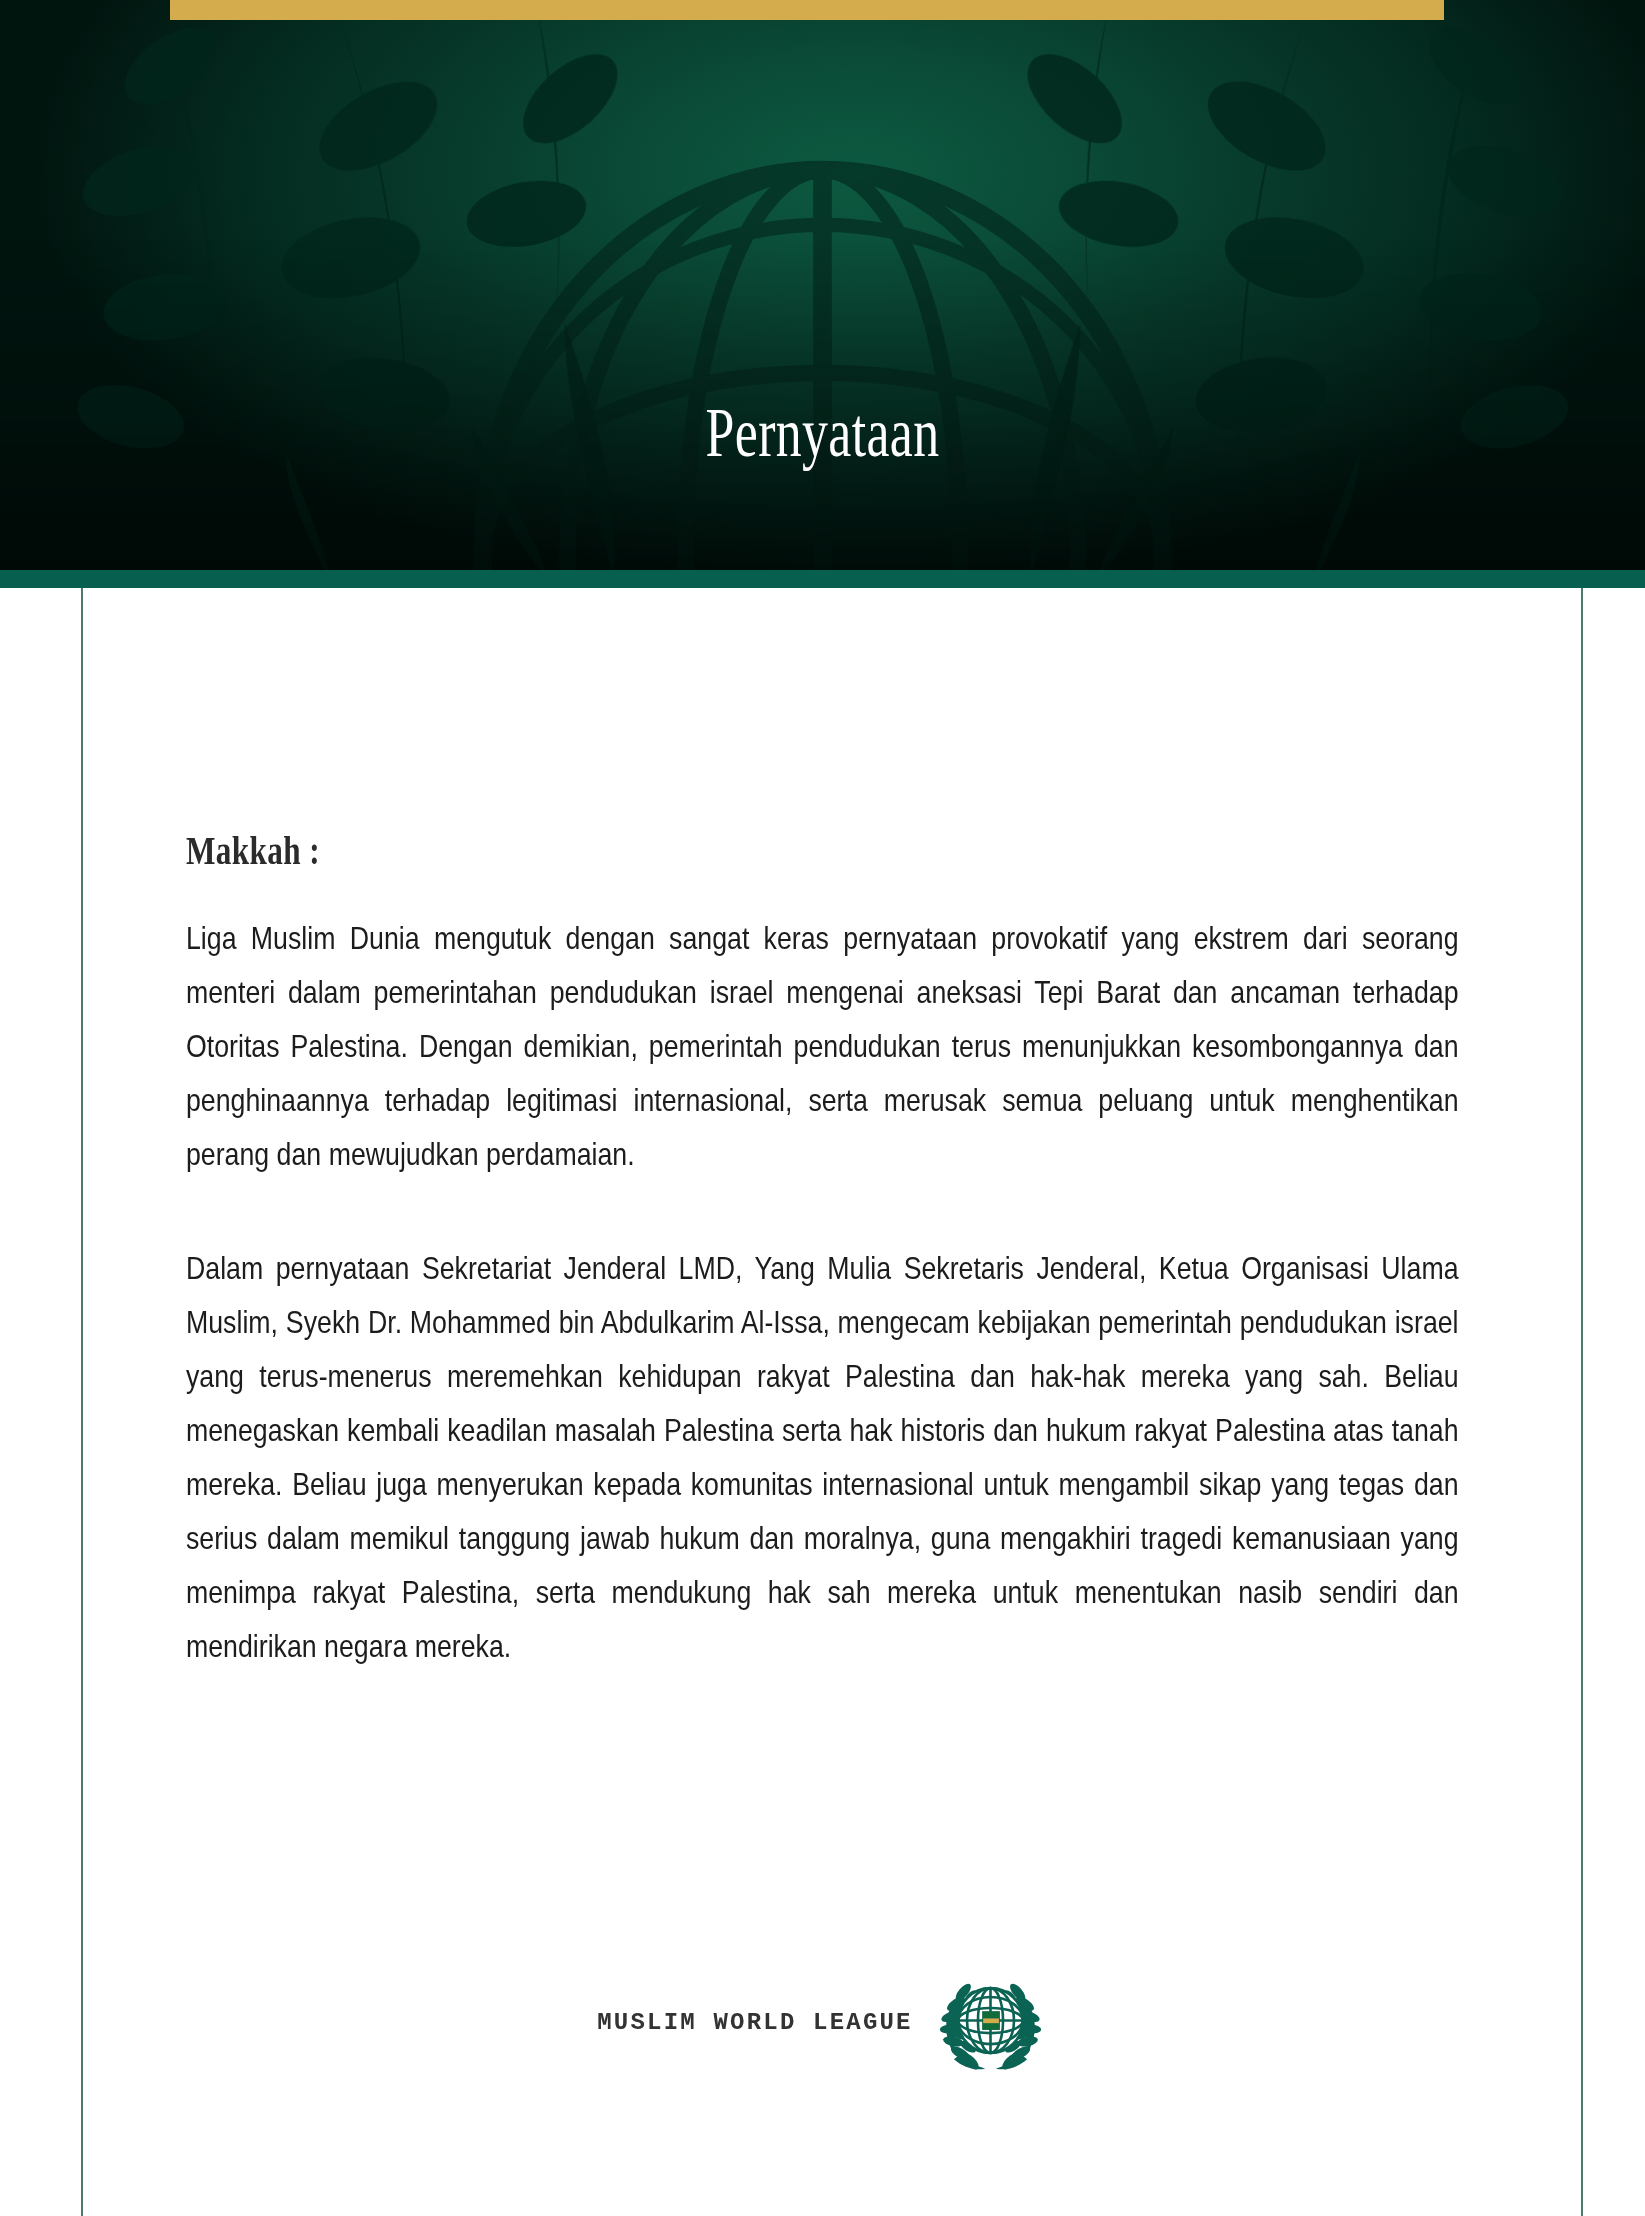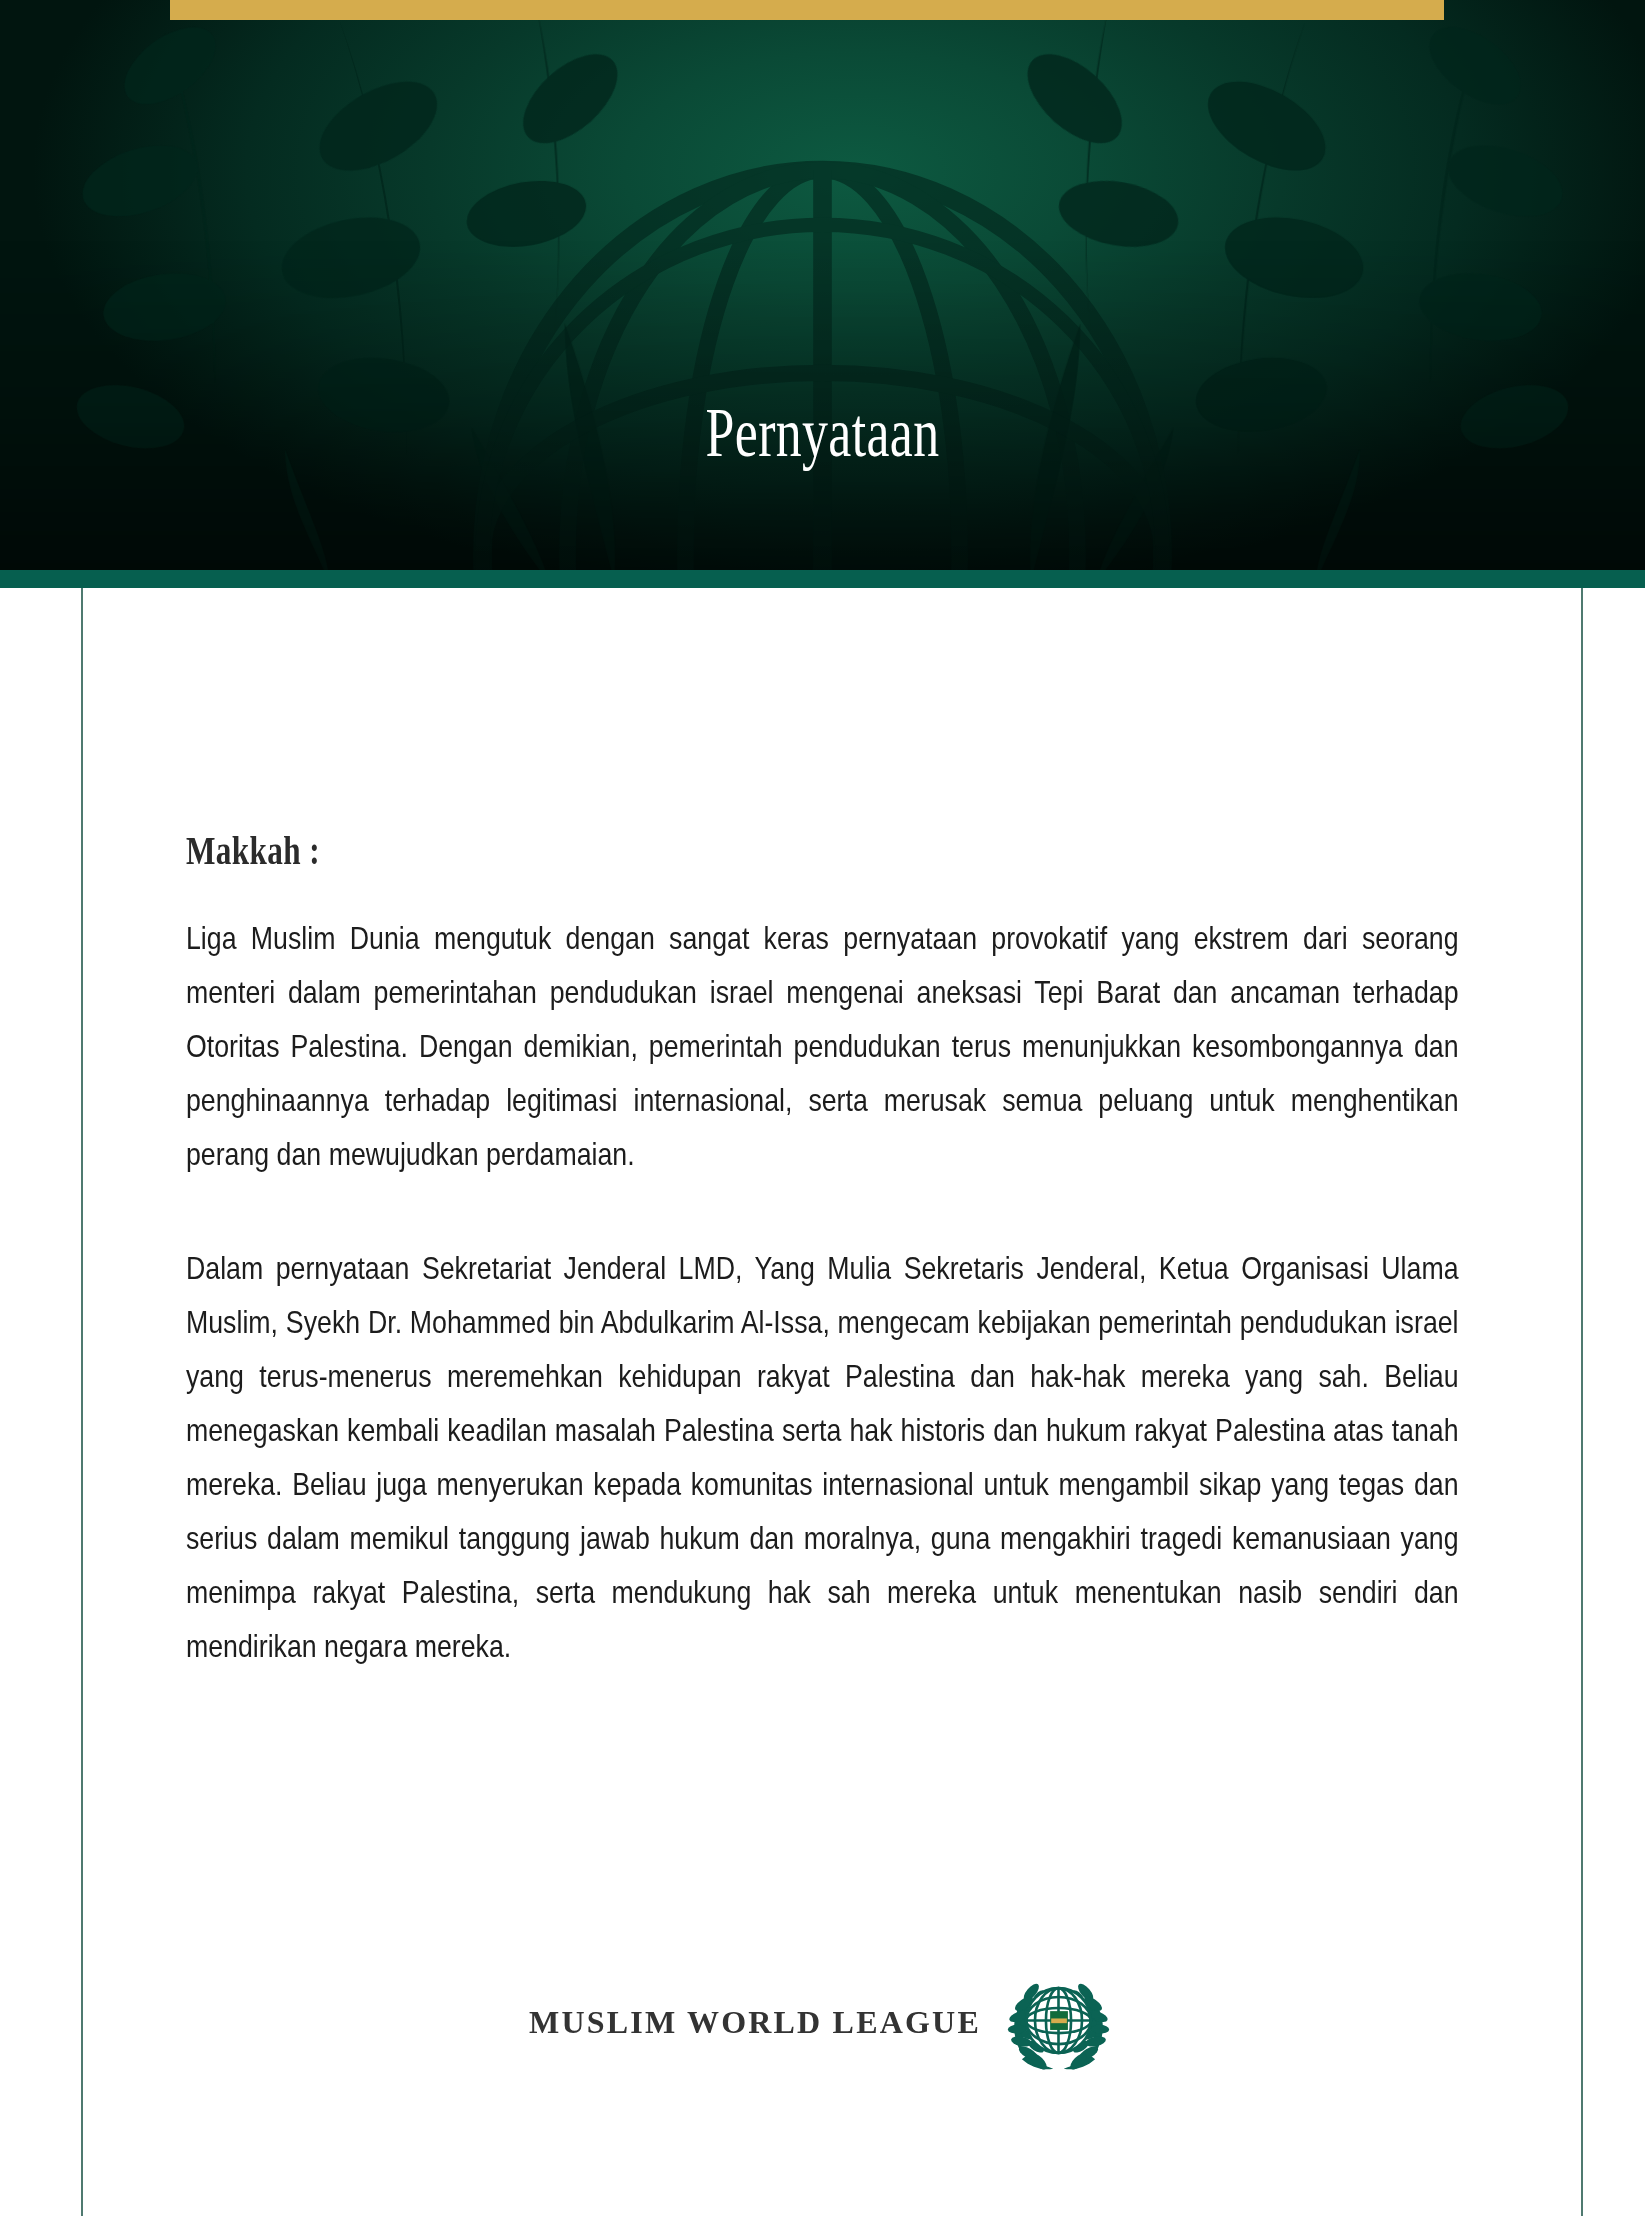--- a/index.html
+++ b/index.html
@@ -151,23 +151,23 @@
   #arabic-script {
     font-family:"DejaVu Sans", sans-serif;
     font-size:47px;
     line-height:1.25;
     color:#3a3a3a;
     direction:rtl;
     white-space:nowrap;
   }
   #latin-name {
     margin-top:5px;
-    font-family:Liberation Serif, serif;
+    font-family:Liberation Mono, monospace;
     font-weight:bold;
-    font-size:32px;
+    font-size:24px;
     letter-spacing:2.2px;
     color:#333333;
     white-space:nowrap;
   }
   #emblem { width:115px; height:115px; }
 </style>
 </head>
 <body>
 
 <div id="page">

